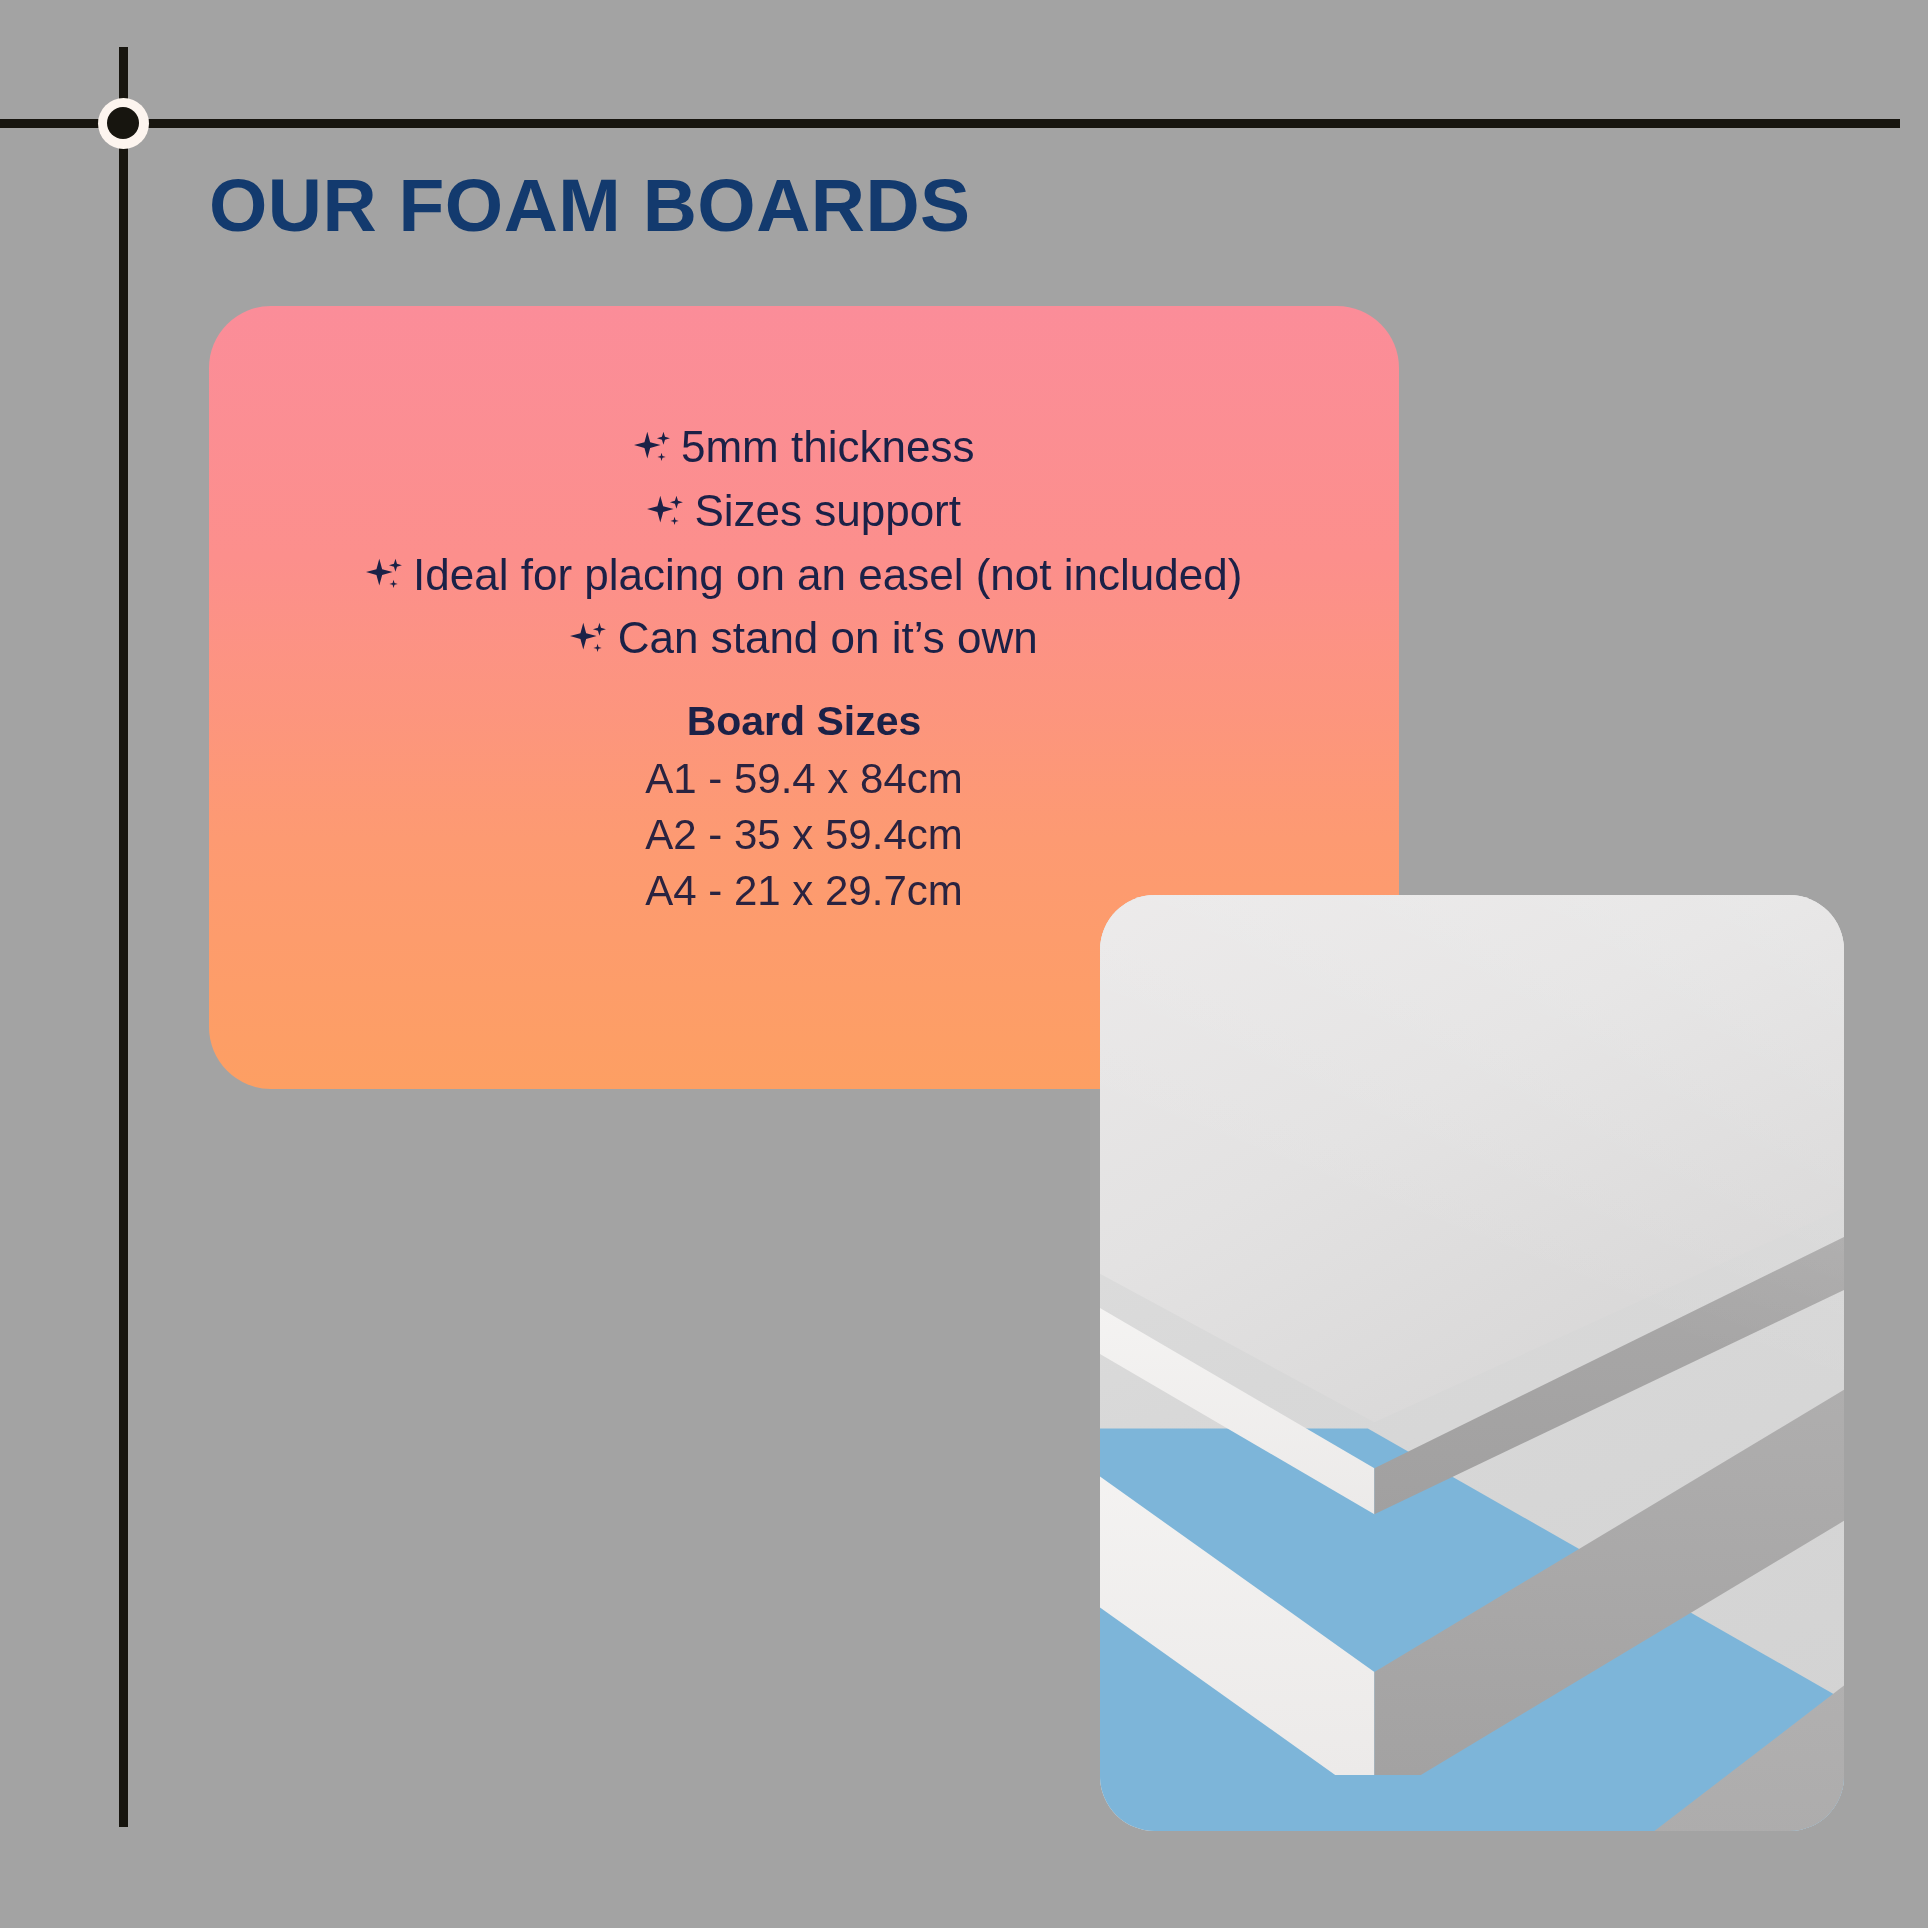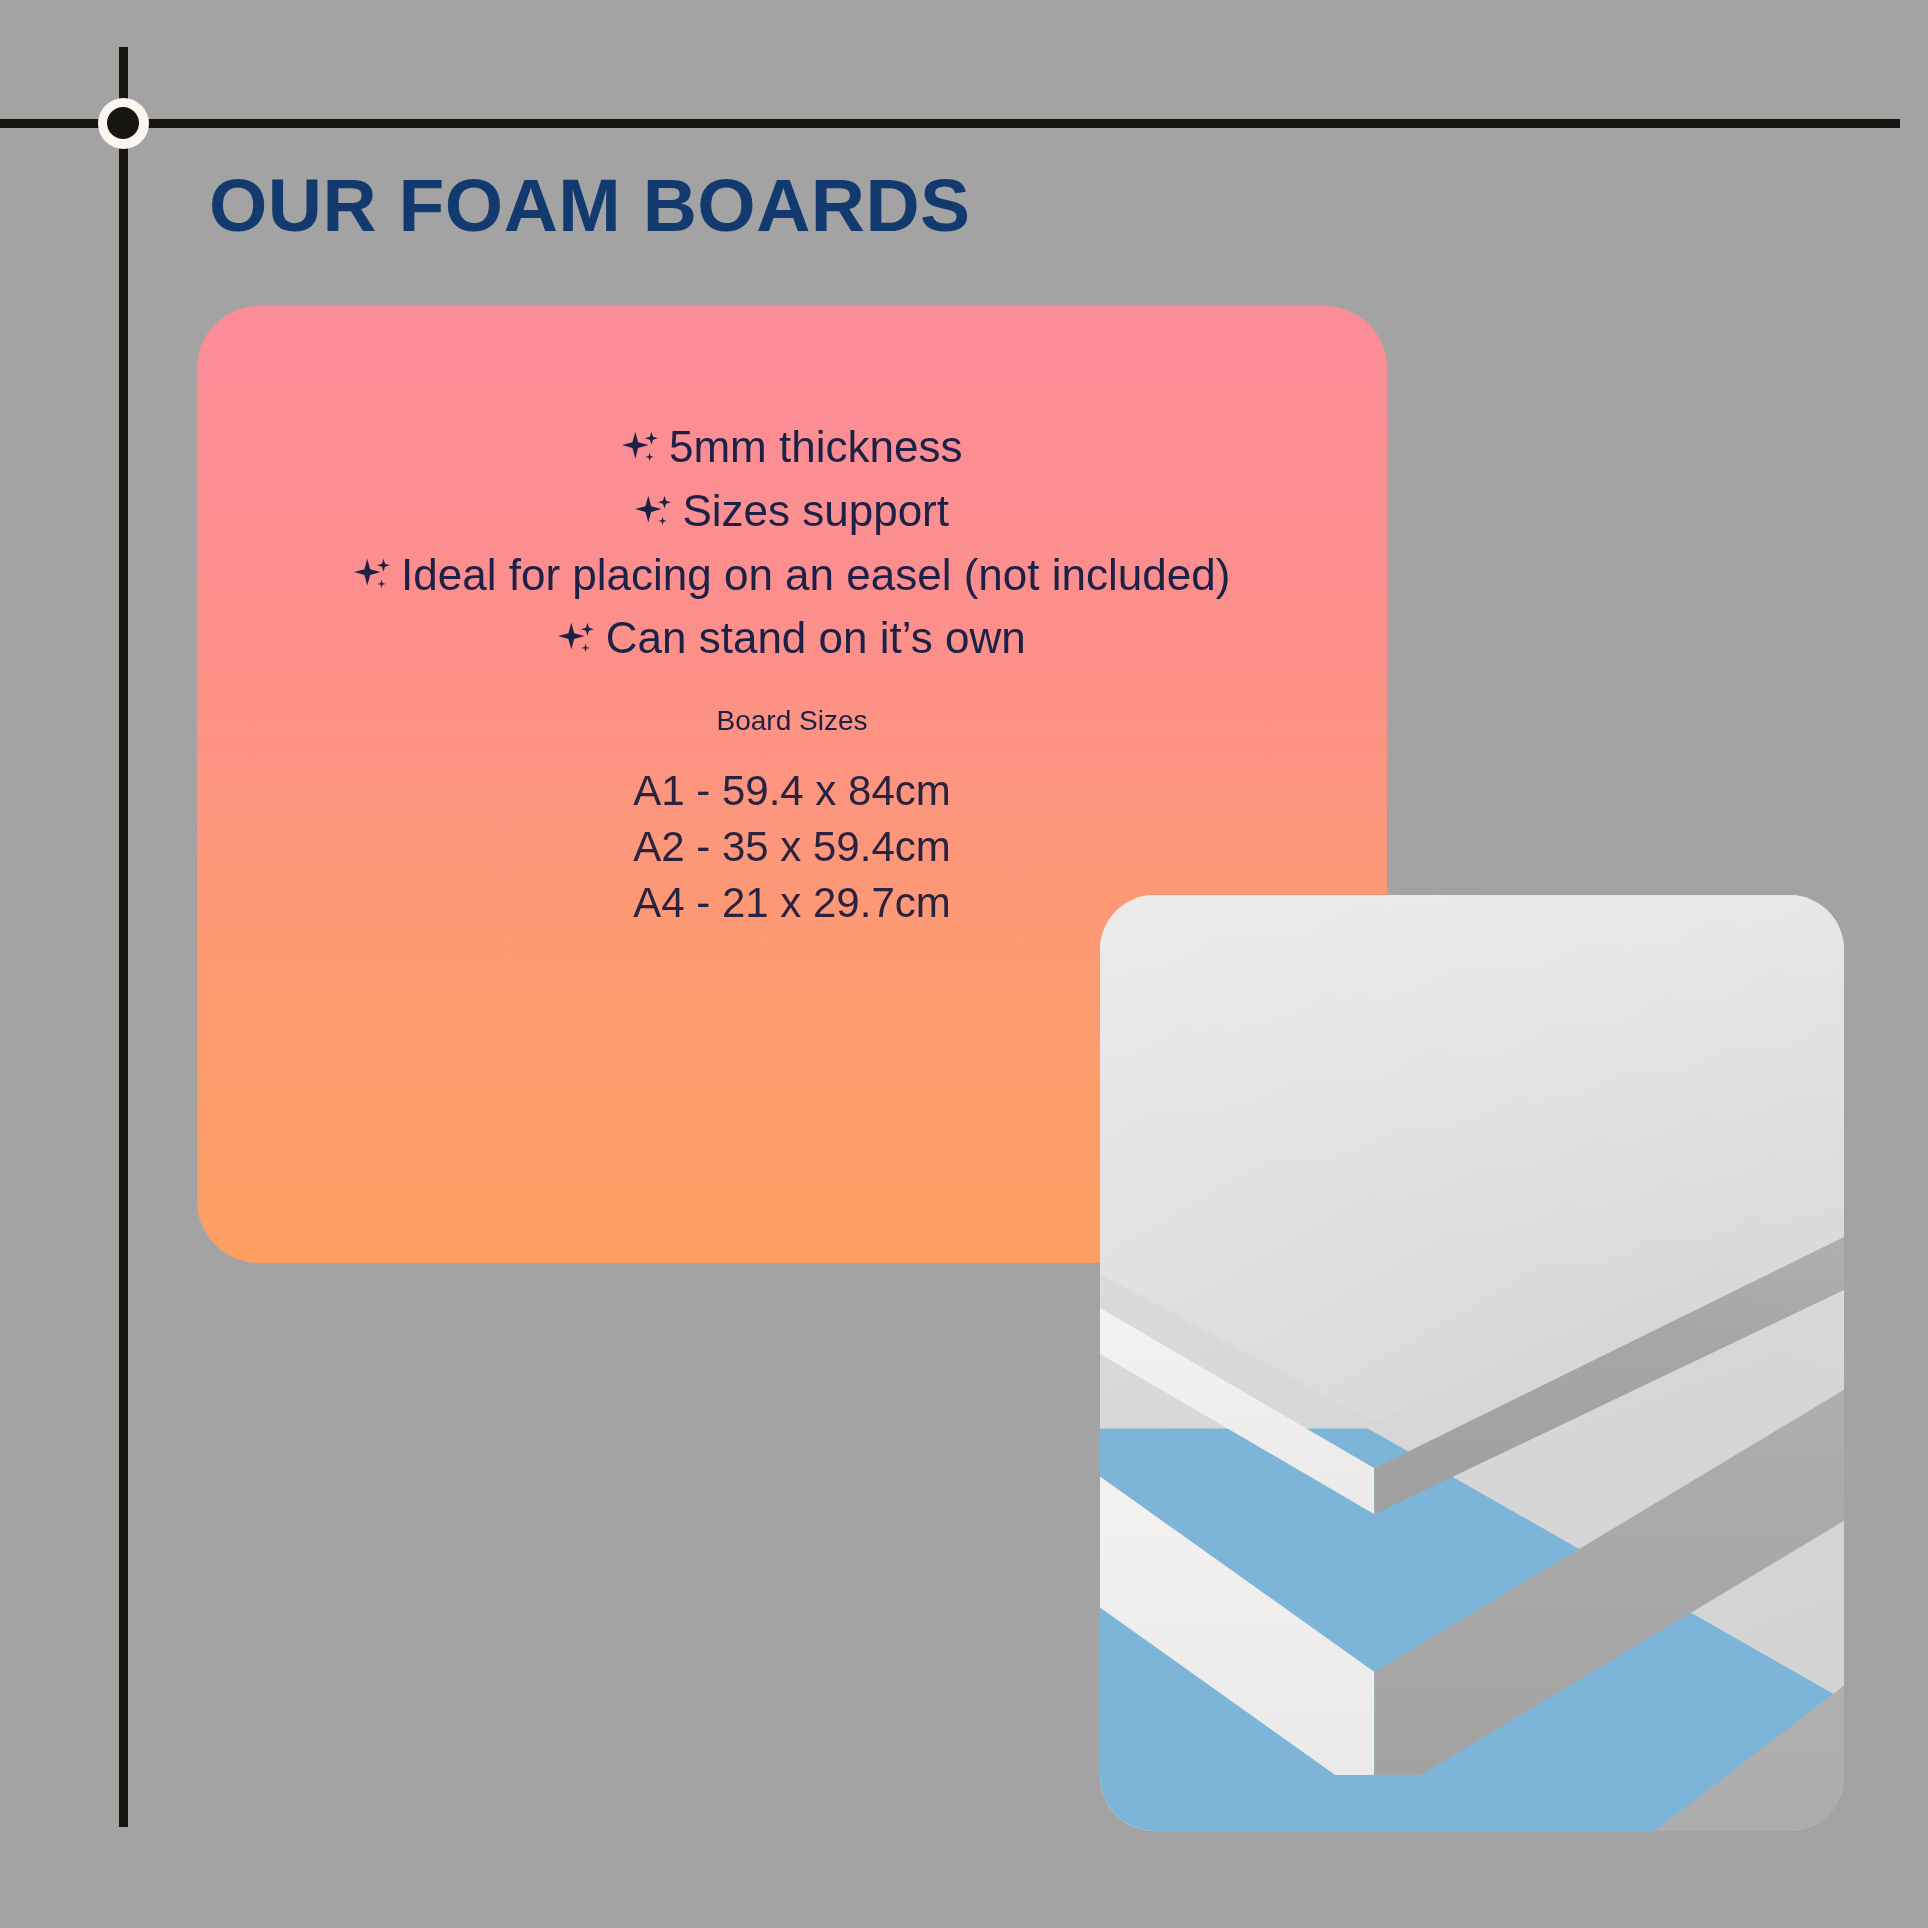--- a/index.html
+++ b/index.html
@@ -34,22 +34,22 @@
   
   .title {
     position:absolute; left:209px; top:162px;
     font-size:75px; font-weight:bold; letter-spacing:0.5px;
     color:#133a6e; white-space:nowrap;
     font-family:"Liberation Sans", sans-serif;
   }
 
   
   .info-card {
-    position:absolute; left:197px; top:306px;
-    width:1190px; height:957px;
+    position:absolute; left:209px; top:306px;
+    width:1190px; height:783px;
     border-radius:62px;
     background:linear-gradient(180deg, #fb8d99 0%, #fc8f8c 32%, #fd9a72 68%, #fd9f63 100%);
     overflow:hidden;
   }
   .bullets {
     position:absolute; left:0; right:0; top:111px;
     text-align:center;
   }
   .bullet-line {
     color:#1b2147;
@@ -59,23 +59,23 @@
     font-family:"Liberation Sans", sans-serif;
   }
   .spark { display:inline-block; vertical-align:-3.8px; margin-right:9.4px; }
 
   .sizes-block {
     position:absolute; left:0; right:0; top:386px;
     text-align:center;
   }
   .sizes-heading {
     color:#1b2147;
-    font-size:28px; font-weight:normal;
+    font-size:41px; font-weight:bold;
     line-height:58px;
-    margin-bottom:13px;
+    margin-bottom:1px;
   }
   .size-line {
     color:#2a2340;
     font-size:42px;
     line-height:56px;
     white-space:nowrap;
   }
 
   
   .photo-card {

